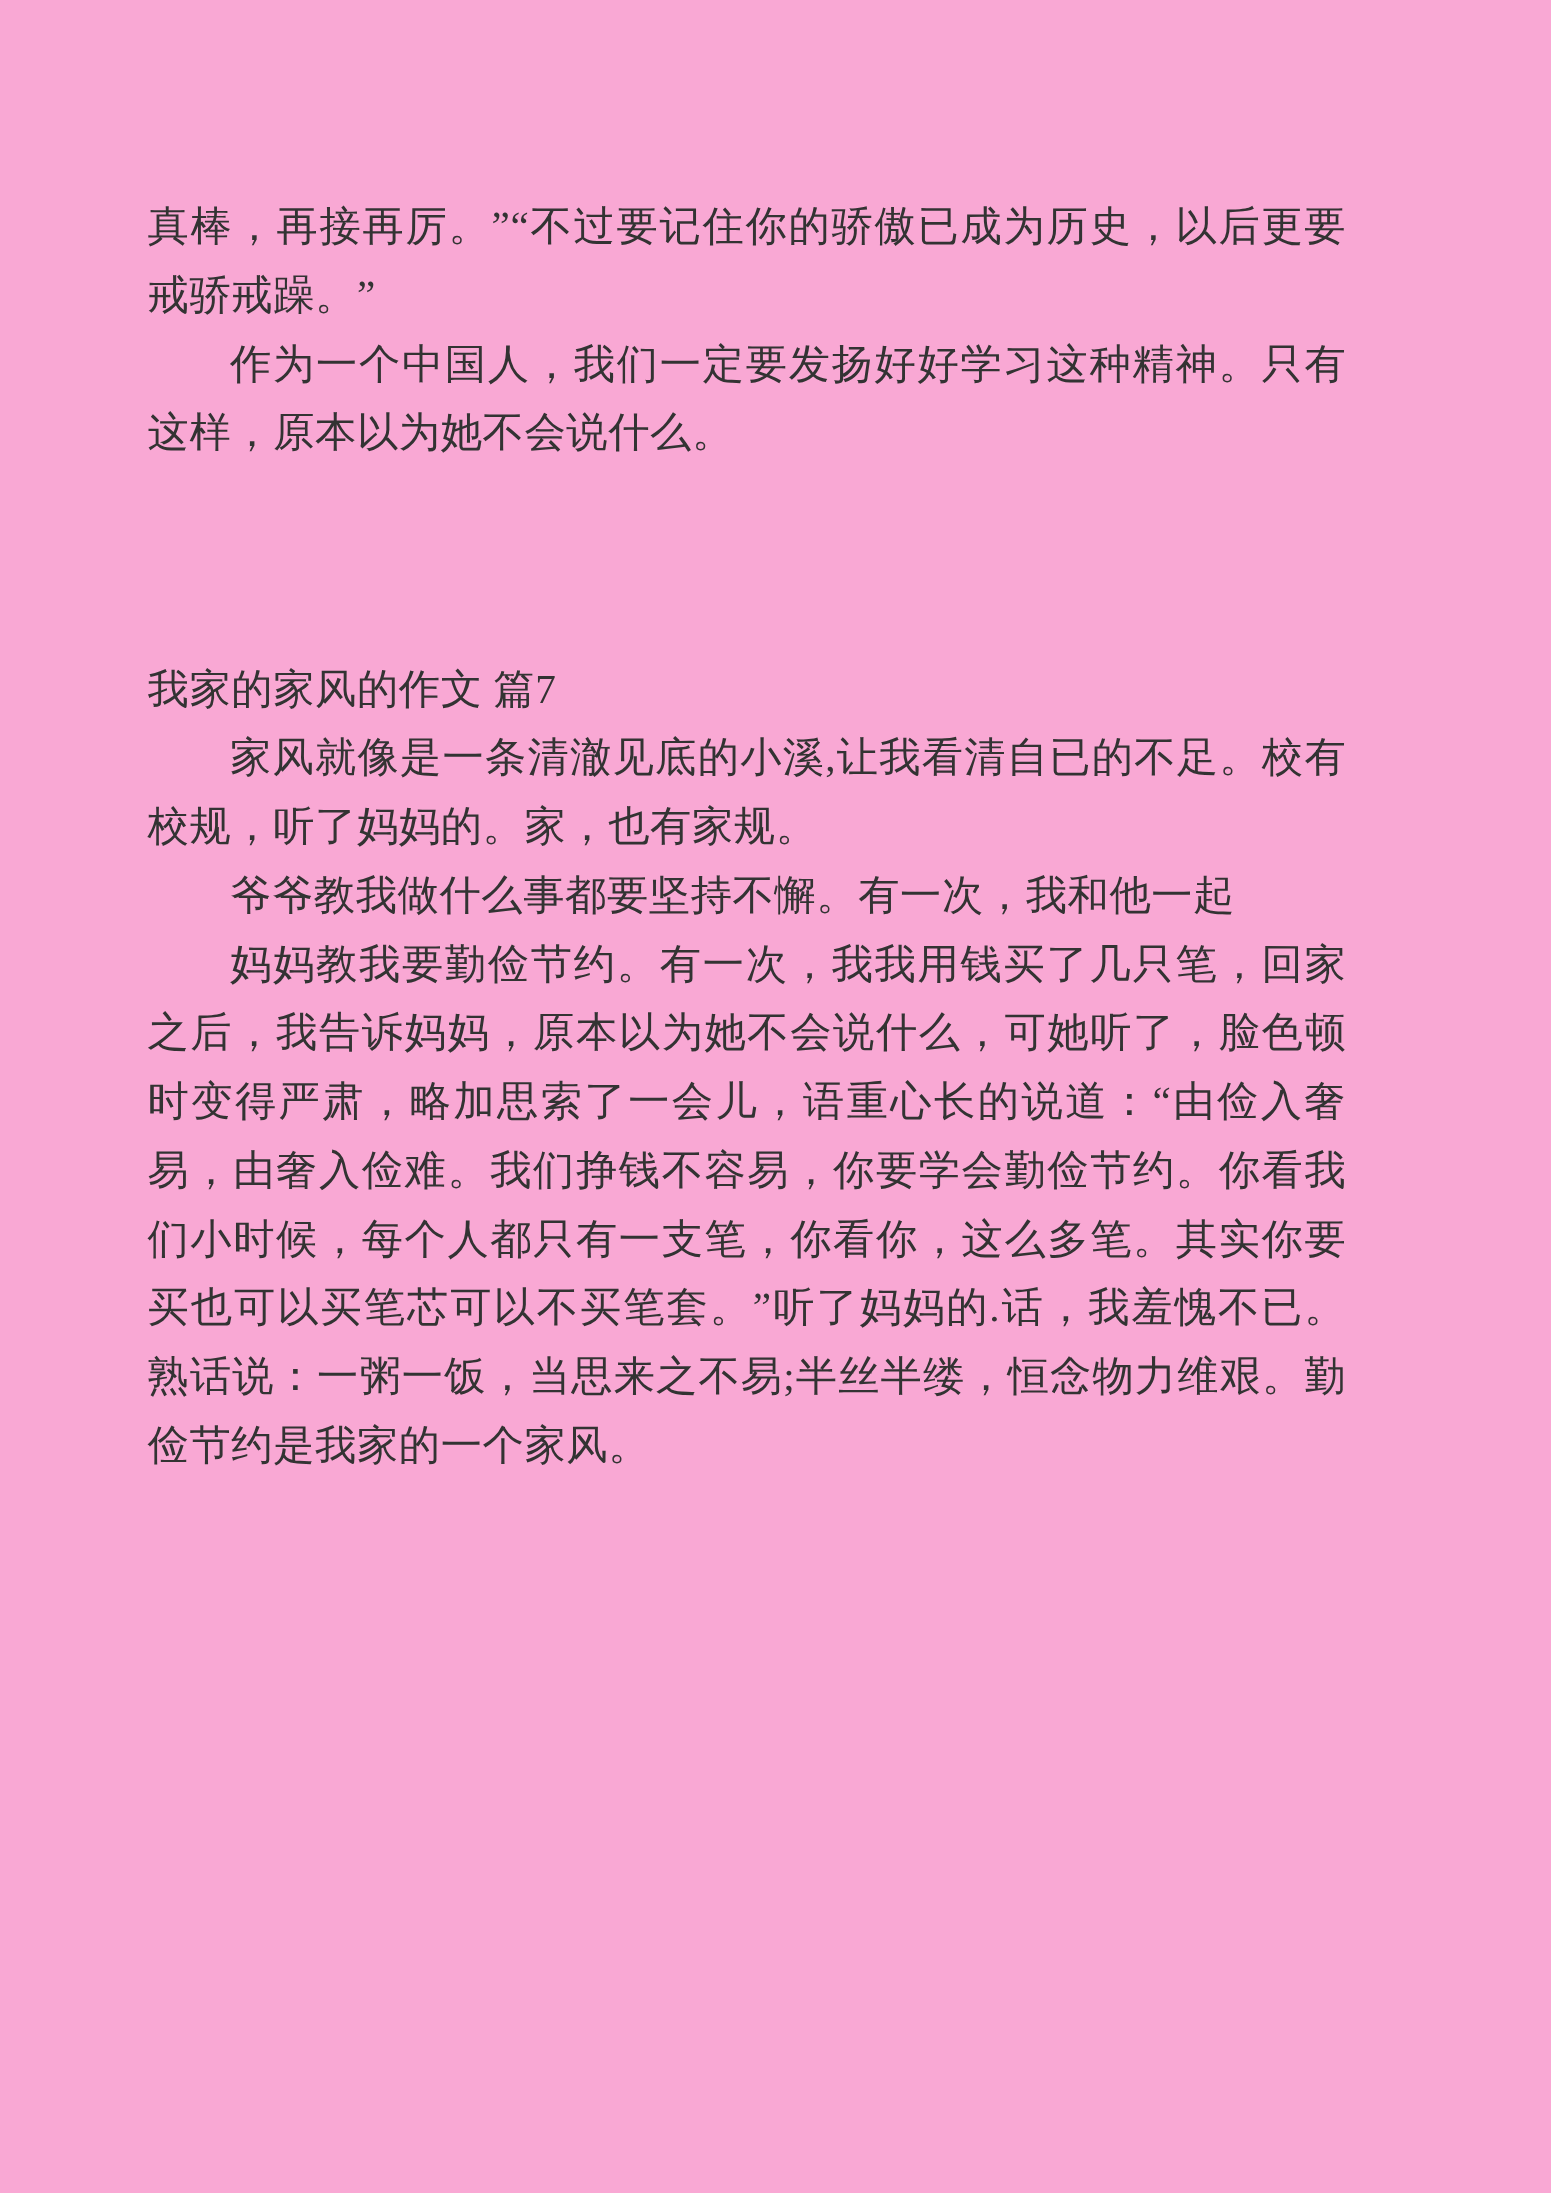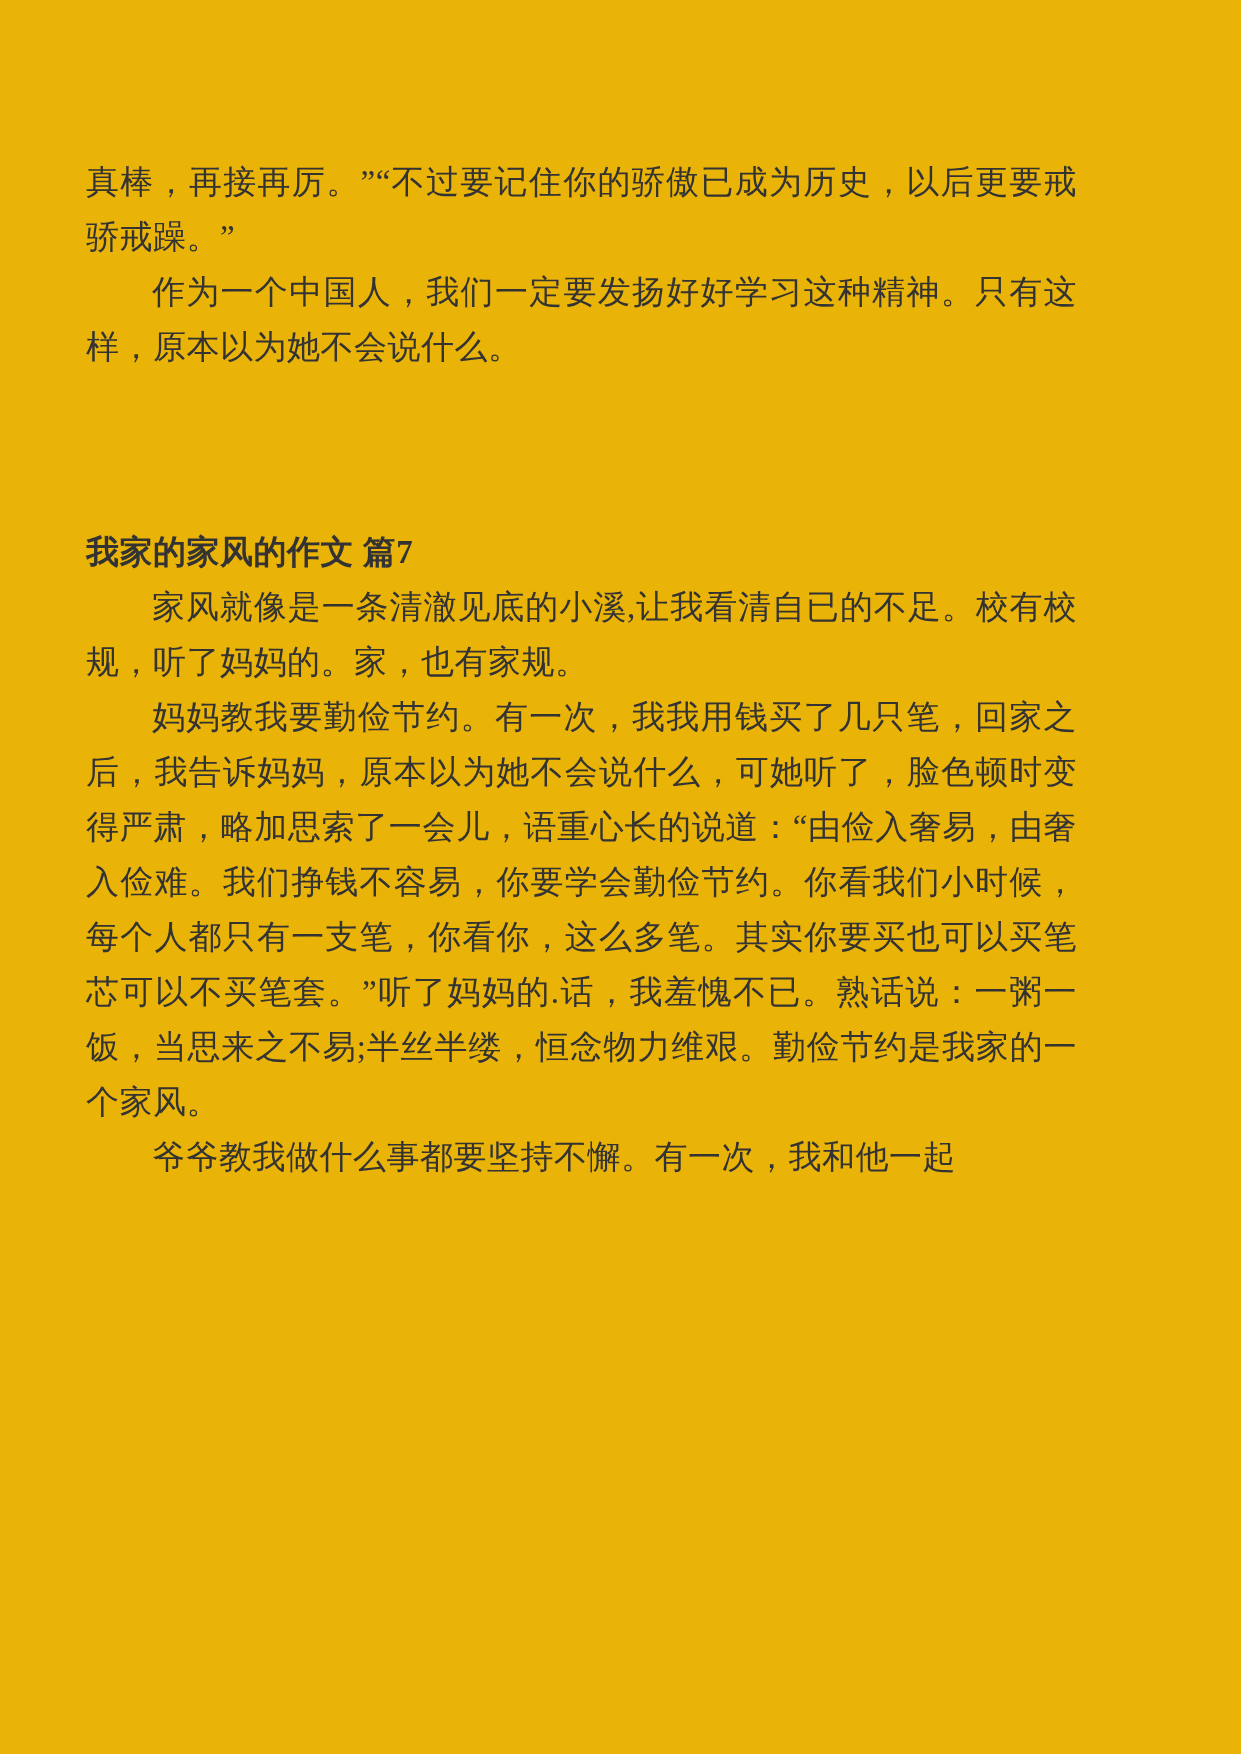--- a/index.html
+++ b/index.html
@@ -9,22 +9,22 @@
   }
   body {
     width: 1241px;
     height: 1754px;
     overflow: hidden;
   }
   .page {
     box-sizing: border-box;
     width: 1241px;
     height: 1754px;
-    padding: 155px 164px 0 86px;
-    background: #eab308;
+    padding: 155px 164px 0 118px;
+    background: #f9a8d4;
     font-family: "Liberation Serif", "DejaVu Serif", serif;
     color: #333333;
   }
   .essay-paragraph {
     margin: 0;
     font-size: 33px;
     line-height: 55px;
     letter-spacing: 0.5px;
     text-align: justify;
     text-justify: inter-character;
@@ -32,34 +32,34 @@
     word-break: break-all;
   }
   .essay-paragraph.indent {
     text-indent: 2em;
   }
   .section-heading {
     margin: 150px 0 0 0;
     font-size: 33px;
     line-height: 55px;
     letter-spacing: 0.5px;
-    font-weight: 700;
+    font-weight: 400;
   }
 </style>
 </head>
 <body>
 
 <div class="page">
 
   <p class="essay-paragraph">真棒，再接再厉。”“不过要记住你的骄傲已成为历史，以后更要戒骄戒躁。”</p>
 
 
   <p class="essay-paragraph indent">作为一个中国人，我们一定要发扬好好学习这种精神。只有这样，原本以为她不会说什么。</p>
 
   <h2 class="section-heading">我家的家风的作文 篇7</h2>
 
   <p class="essay-paragraph indent">家风就像是一条清澈见底的小溪,让我看清自已的不足。校有校规，听了妈妈的。家，也有家规。</p>
 
+  <p class="essay-paragraph indent">爷爷教我做什么事都要坚持不懈。有一次，我和他一起</p>
+
   <p class="essay-paragraph indent">妈妈教我要勤俭节约。有一次，我我用钱买了几只笔，回家之后，我告诉妈妈，原本以为她不会说什么，可她听了，脸色顿时变得严肃，略加思索了一会儿，语重心长的说道：“由俭入奢易，由奢入俭难。我们挣钱不容易，你要学会勤俭节约。你看我们小时候，每个人都只有一支笔，你看你，这么多笔。其实你要买也可以买笔芯可以不买笔套。”听了妈妈的.话，我羞愧不已。熟话说：一粥一饭，当思来之不易;半丝半缕，恒念物力维艰。勤俭节约是我家的一个家风。</p>
-
-  <p class="essay-paragraph indent">爷爷教我做什么事都要坚持不懈。有一次，我和他一起</p>
 
 </div>
 
 </body></html>

